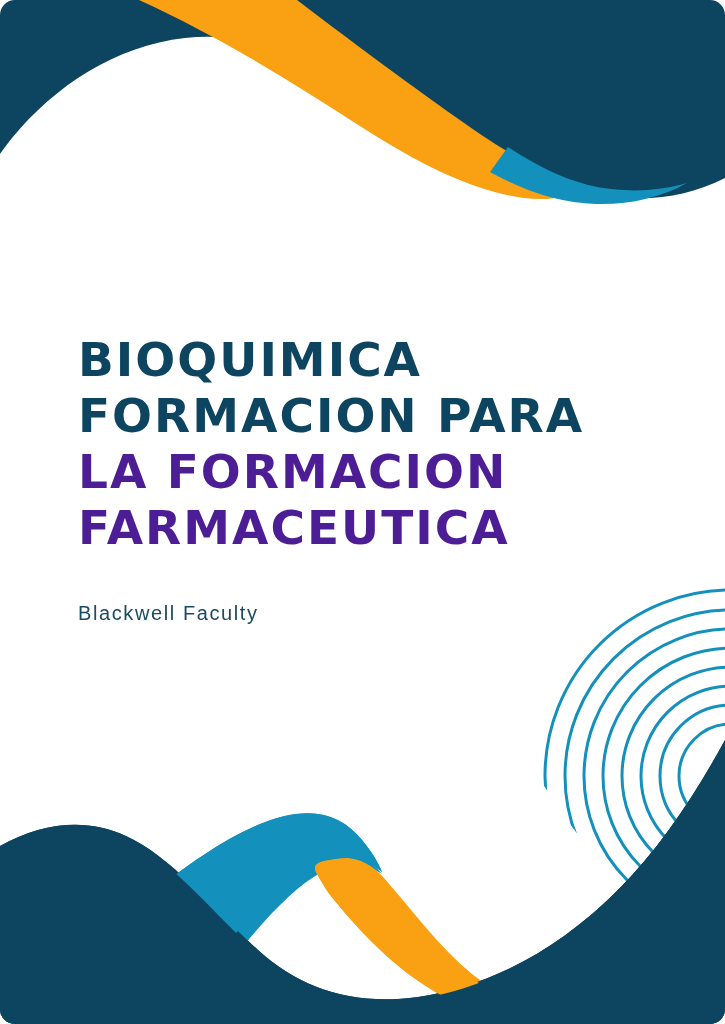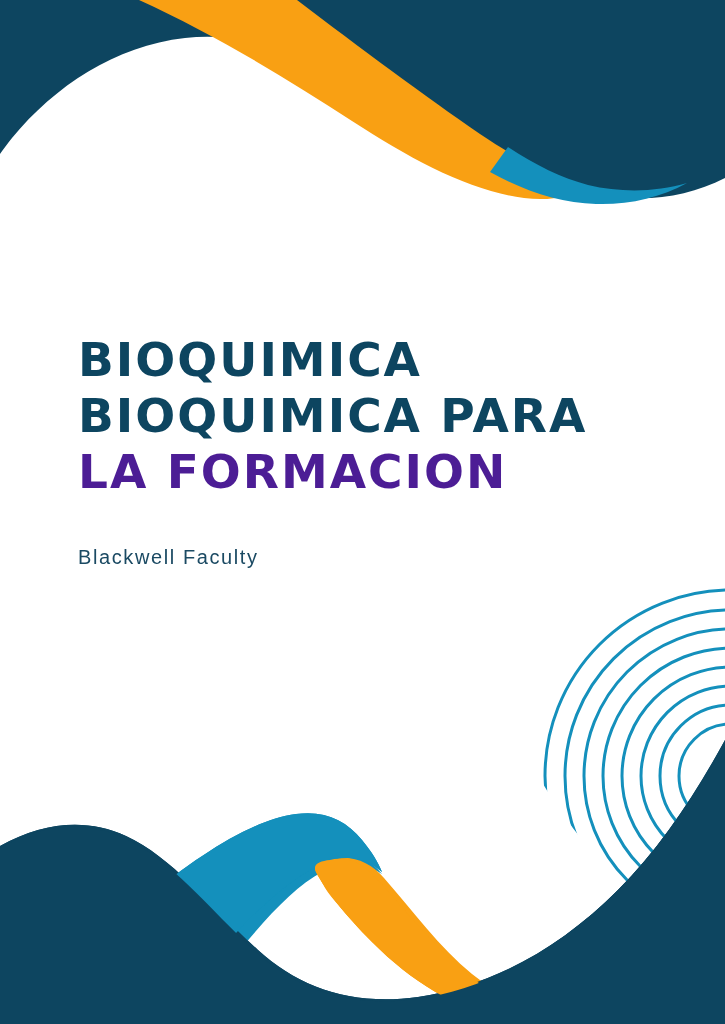--- a/index.html
+++ b/index.html
@@ -10,20 +10,21 @@
   }
   body {
     font-family: "Liberation Sans", sans-serif;
   }
   #cover {
     position: relative;
     width: 725px;
     height: 1024px;
     background: #ffffff;
     overflow: hidden;
+    border-radius: 15px;
   }
   #art {
     position: absolute;
     inset: 0;
     width: 725px;
     height: 1024px;
     display: block;
   }
   #text-block {
     position: absolute;
@@ -208,18 +209,19 @@
                C 350 1008, 298 990, 256 952
                C 208 908, 170 858, 124 838
                C 84 820, 42 824, 0 848
                Z"></path>
 
     </g>
   </svg>
 
   <div id="text-block">
     <div class="title-line title-navy">BIOQUIMICA</div>
-    <div class="title-line title-navy">BIOQUIMICA PARA</div>
+    <div class="title-line title-navy">FORMACION PARA</div>
     <div class="title-line title-orange">LA FORMACION</div>
+    <div class="title-line title-orange">FARMACEUTICA</div>
     <div id="author">Blackwell Faculty</div>
   </div>
 
 </div>
 
 </body></html>

